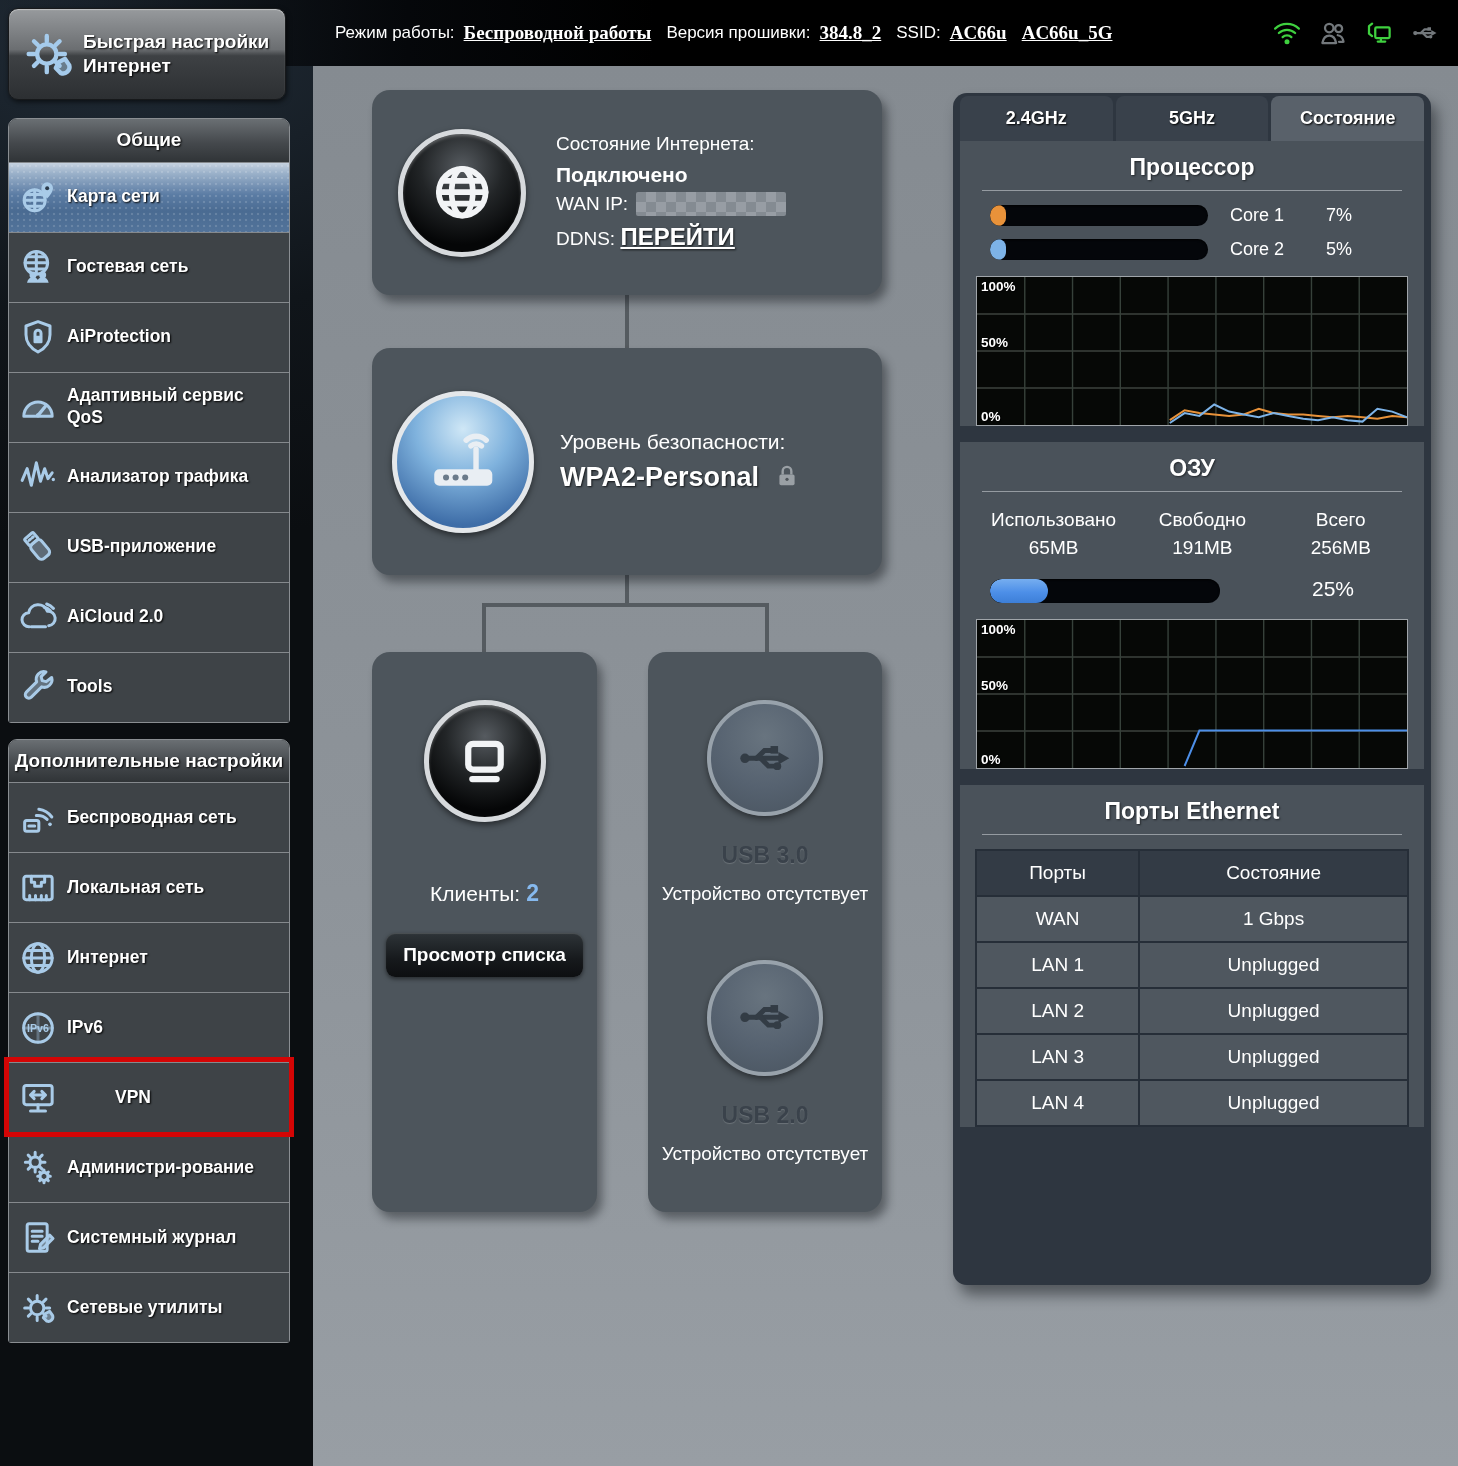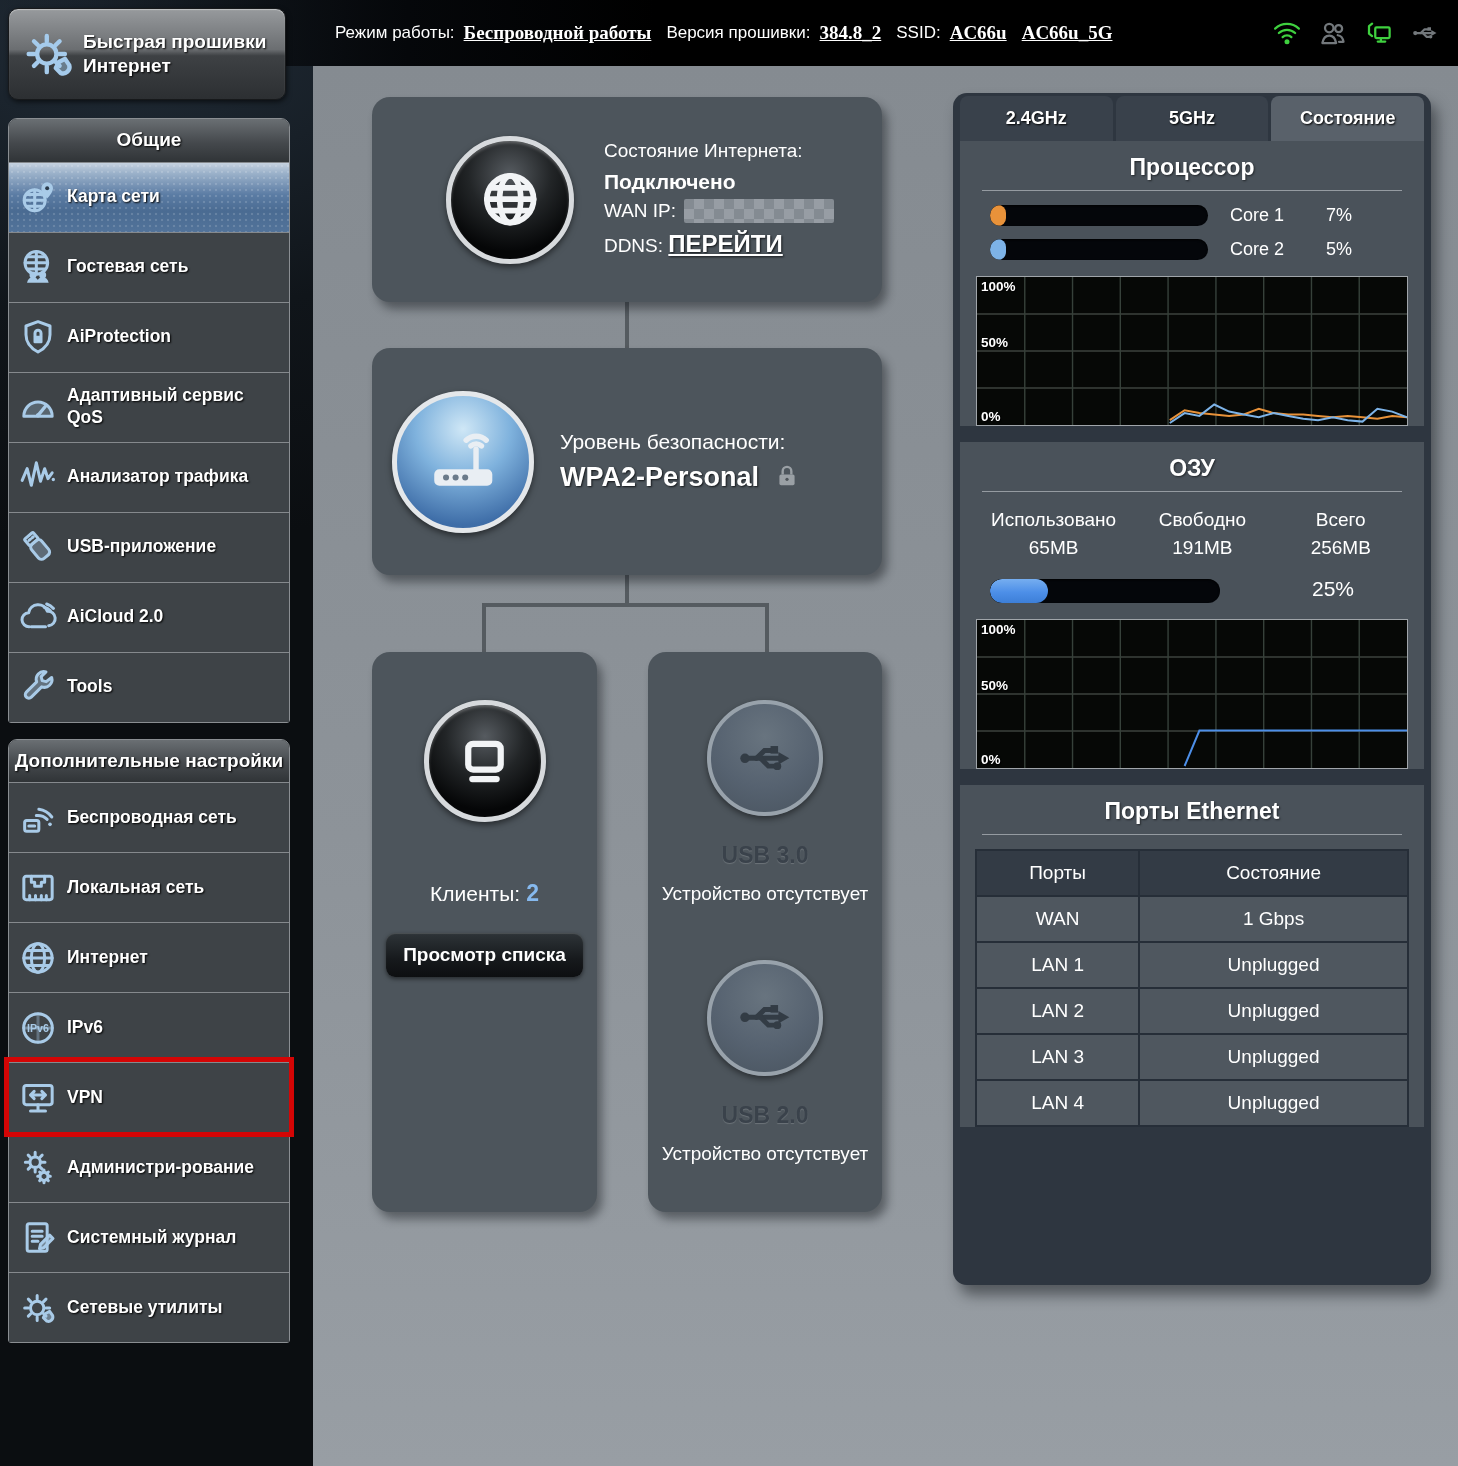--- a/index.html
+++ b/index.html
@@ -39,30 +39,30 @@
   .sb-item { min-height:70px; display:flex; align-items:center; background:#3e4347;
     border-top:1px solid #85898d; cursor:pointer; position:relative; }
   .sb-item:first-of-type { border-top:none; }
   .sb-icon { width:58px; display:flex; justify-content:center; align-items:center; color:#a9cbe8; flex:0 0 58px; }
   .sb-icon svg { width:40px; height:40px; }
   .sb-label { font-size:17.5px; font-weight:bold; color:#fff; text-shadow:1px 1px 2px #000; padding-right:8px; line-height:1.25; }
   .sb-item.selected { background-image:
       radial-gradient(rgba(255,255,255,.15) 1px,transparent 1.6px),
       linear-gradient(180deg,#c6d2e0 0%,#9db3cb 14%,#5b7ca4 46%,#4a6b92 70%,#52739a 100%);
     background-size:6px 6px,100% 100%; }
-  .sb-item.highlighted { outline:5px solid #d40505; z-index:3; }
+  .sb-item.highlighted { outline:5px solid #d40505; z-index:3;gap:48px; }
 
   
   .main { position:absolute; left:313px; top:66px; width:1145px; height:1400px;
     background:linear-gradient(180deg,#858b91 0%,#8d9399 55%,#989ea4 100%); }
   .card { position:absolute; background:#4d555c; border-radius:18px;
     box-shadow:5px 7px 10px rgba(18,22,26,.45); }
   .connector { position:absolute; background:#555b60; }
 
-  .card-internet { left:59px; top:31px; width:510px; height:205px; display:flex; align-items:center;justify-content:center; }
+  .card-internet { left:59px; top:24px; width:510px; height:205px; display:flex; align-items:center; }
   .card-security { left:59px; top:282px; width:510px; height:227px; display:flex; align-items:center; }
   .card-clients  { left:59px; top:586px; width:225px; height:560px; text-align:center; }
   .card-usb      { left:335px; top:586px; width:234px; height:560px; text-align:center; }
 
   .big-circle { border-radius:50%; display:flex; align-items:center; justify-content:center; position:relative; flex:0 0 auto; }
   .glossy-dark { background:radial-gradient(circle at 50% 28%,#565b60 0%,#222527 40%,#050607 75%);
     border:5px solid #d7dadd; box-shadow:0 3px 6px rgba(0,0,0,.5),inset 0 2px 3px rgba(255,255,255,.25); }
   .glossy-blue { background:radial-gradient(circle at 50% 25%,#cfe7f6 0%,#7fb2dd 40%,#3f6ea8 80%,#35619b 100%);
     border:5px solid #e4e7ea; box-shadow:0 3px 6px rgba(0,0,0,.5); }
   .glossy-slate { background:radial-gradient(circle at 50% 30%,#68747f 0%,#566270 55%,#49545f 100%);
@@ -172,21 +172,21 @@
     </div>
 </div>
 
 <div class="quick-setup">
   <span class="qs-icon"><svg viewBox="0 0 24 24" fill="none" stroke="currentColor" stroke-width="1.8" stroke-linecap="round" stroke-linejoin="round">
         <circle cx="11.5" cy="12" r="4"></circle>
         <path d="M11.5 4.5v2.3M11.5 17.2v2.3M4 12h2.3M16.7 12h2.3M6.2 6.7l1.6 1.6M15.2 15.3l1.6 1.6M16.8 6.7l-1.6 1.6M7.8 15.3l-1.6 1.6"></path>
         <path d="M20.8 16.6a2.7 2.7 0 01-3.5 3.3l-2.1-2.1 1.3-2.5 2.5-1.3z" fill="currentColor" fill-opacity="0.45"></path>
       </svg></span>
   <span class="qs-text">
-    <span>Быстрая прошивки</span><br>
+    <span>Быстрая настройки</span><br>
     <span>Интернет</span>
   </span>
 </div>
 
 <div class="sidebar">
     <div class="sb-section">
       <div class="sb-header">Общие</div>
       <div class="sb-item selected">
         <span class="sb-icon">
           <svg viewBox="0 0 24 24" fill="none" stroke="currentColor" stroke-width="1.8" stroke-linecap="round" stroke-linejoin="round">

